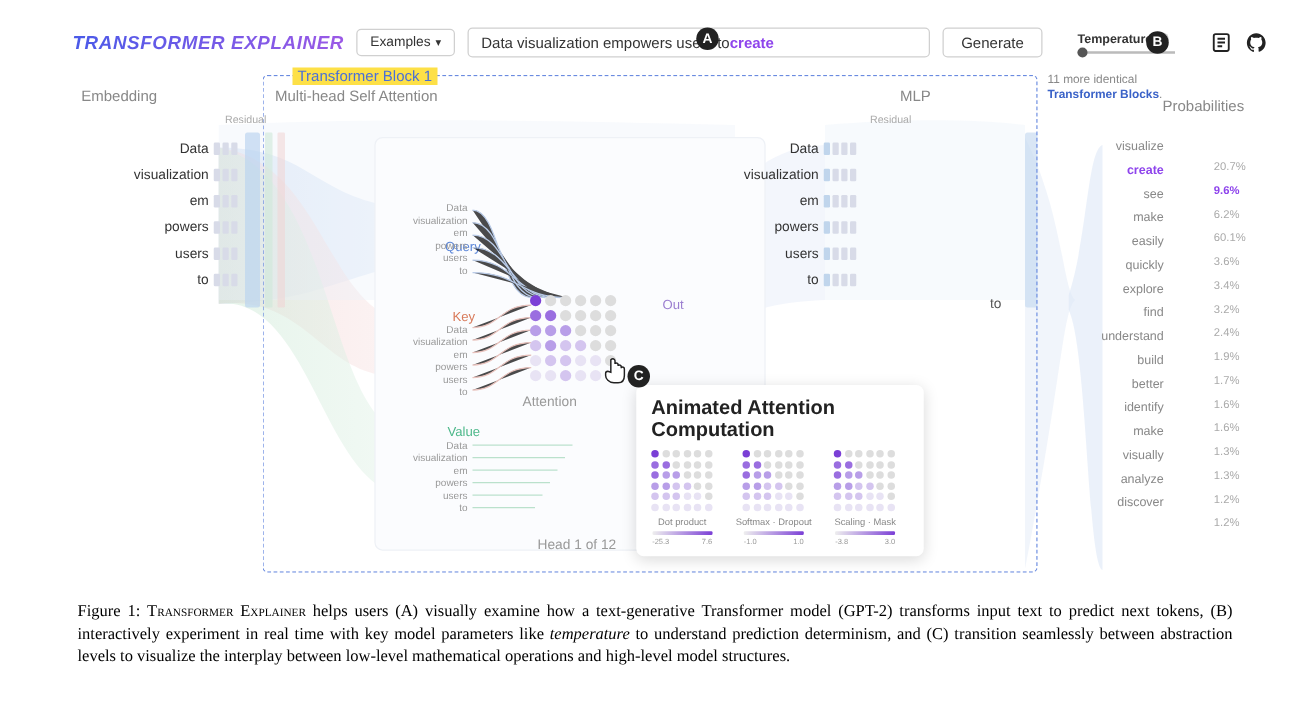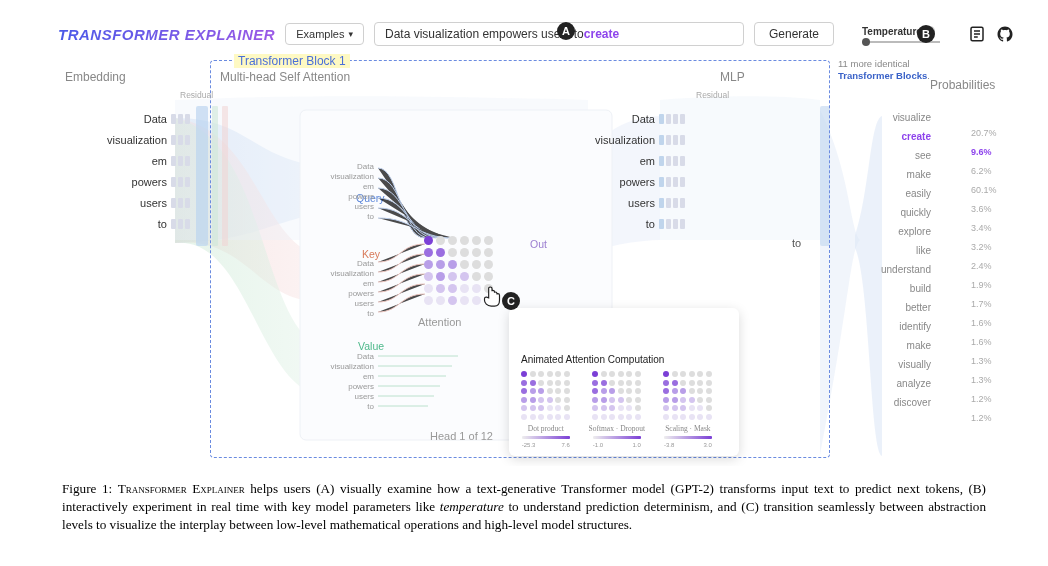--- a/index.html
+++ b/index.html
@@ -52,27 +52,27 @@
   .dot.p1 { background: #7b3fd6; }
   .dot.p2 { background: #9a6ee0; }
   .dot.p3 { background: #b89ee8; }
   .dot.p4 { background: #d4c5ef; }
   .dot.p5 { background: #e8e3f4; }
   
   .attn-label { position: absolute; font-size: 11px; color: #999; }
   
   
   .popup { position: absolute; background: #fff; border-radius: 6px; box-shadow: 0 3px 12px rgba(0,0,0,0.15); padding: 10px 12px 8px; }
-  .popup-title { font-size: 10px; font-weight: 400; color: #222; margin-bottom: 6px; margin-top: 36px; }
+  .popup-title { font-size: 16px; font-weight: 700; color: #222; margin-bottom: 6px; }
   .popup-row { display: flex; gap: 18px; }
   .popup-col { display: flex; flex-direction: column; align-items: center; gap: 3px; }
   .popup-grid { display: grid; grid-template-columns: repeat(6, 7px); grid-auto-rows: 7px; gap: 1.5px; }
   .pdot { width: 6px; height: 6px; border-radius: 50%; background: #ddd; }
   .pdot.p1 { background: #7b3fd6; } .pdot.p2 { background: #9a6ee0; } .pdot.p3 { background: #b89ee8; } .pdot.p4 { background: #d4c5ef; } .pdot.p5 { background: #e8e3f4; }
-  .popup-step { font-size: 7.5px; color: #888; font-family: Liberation Serif, serif; }
+  .popup-step { font-size: 7.5px; color: #888; }
   .popup-bar { width: 48px; height: 3px; background: linear-gradient(90deg, #eee, #7b3fd6); border-radius: 1px; }
   .popup-range { font-size: 6px; color: #999; display: flex; justify-content: space-between; width: 48px; }
   
   
   .prob-list { position: absolute; display: flex; flex-direction: column; gap: 4px; }
   .prob-row { display: flex; align-items: center; gap: 6px; font-size: 10px; height: 15px; }
   .prob-word { width: 55px; text-align: right; color: #888; }
   .prob-row.hl .prob-word { color: #8e44ec; font-weight: 700; }
   .prob-bar-wrap { width: 28px; position: relative; height: 3px; }
   .prob-bar { height: 3px; background: #ccc; border-radius: 1px; }
@@ -172,21 +172,21 @@
         </svg>
     </div>
   </div>
 
   <div class="marker" style="left:557px; top:22px">A</div>
   <div class="marker" style="left:917px; top:25px">B</div>
   <div class="marker" style="left:502px; top:292px">C</div>
 
   <div class="sec-label" style="left:65px; top:70px">Embedding</div>
   <div class="block-box" style="left:210px; top:60px; width:620px; height:398px"></div>
-  <div class="block-label" style="left:234px; top:54px; background:#fef9c3; padding:0 4px">Transformer Block 1</div>
+  <div class="block-label" style="left:234px; top:54px; background:#fde047; padding:0 4px">Transformer Block 1</div>
   <div class="sec-label" style="left:220px; top:70px">Multi-head Self Attention</div>
   <div class="sec-label" style="left:720px; top:70px">MLP</div>
   <div class="mini-label" style="left:180px; top:90px">Residual</div>
   <div class="mini-label" style="left:696px; top:90px">Residual</div>
   <div class="sec-label" style="left:930px; top:78px">Probabilities</div>
   <div class="more-blocks" style="left:838px; top:58px">
     <span>11 more identical</span><br>
     <b>Transformer Blocks</b>.
   </div>
 
@@ -578,21 +578,21 @@
         <span class="prob-word">quickly</span>
         <span class="prob-bar-wrap"><span class="prob-bar" style="width:5px"></span></span>
         <span class="prob-val">3.4%</span>
       </div>
       <div class="prob-row">
         <span class="prob-word">explore</span>
         <span class="prob-bar-wrap"><span class="prob-bar" style="width:5px"></span></span>
         <span class="prob-val">3.2%</span>
       </div>
       <div class="prob-row">
-        <span class="prob-word">like</span>
+        <span class="prob-word">find</span>
         <span class="prob-bar-wrap"><span class="prob-bar" style="width:4px"></span></span>
         <span class="prob-val">2.4%</span>
       </div>
       <div class="prob-row">
         <span class="prob-word">understand</span>
         <span class="prob-bar-wrap"><span class="prob-bar" style="width:3px"></span></span>
         <span class="prob-val">1.9%</span>
       </div>
       <div class="prob-row">
         <span class="prob-word">build</span>

